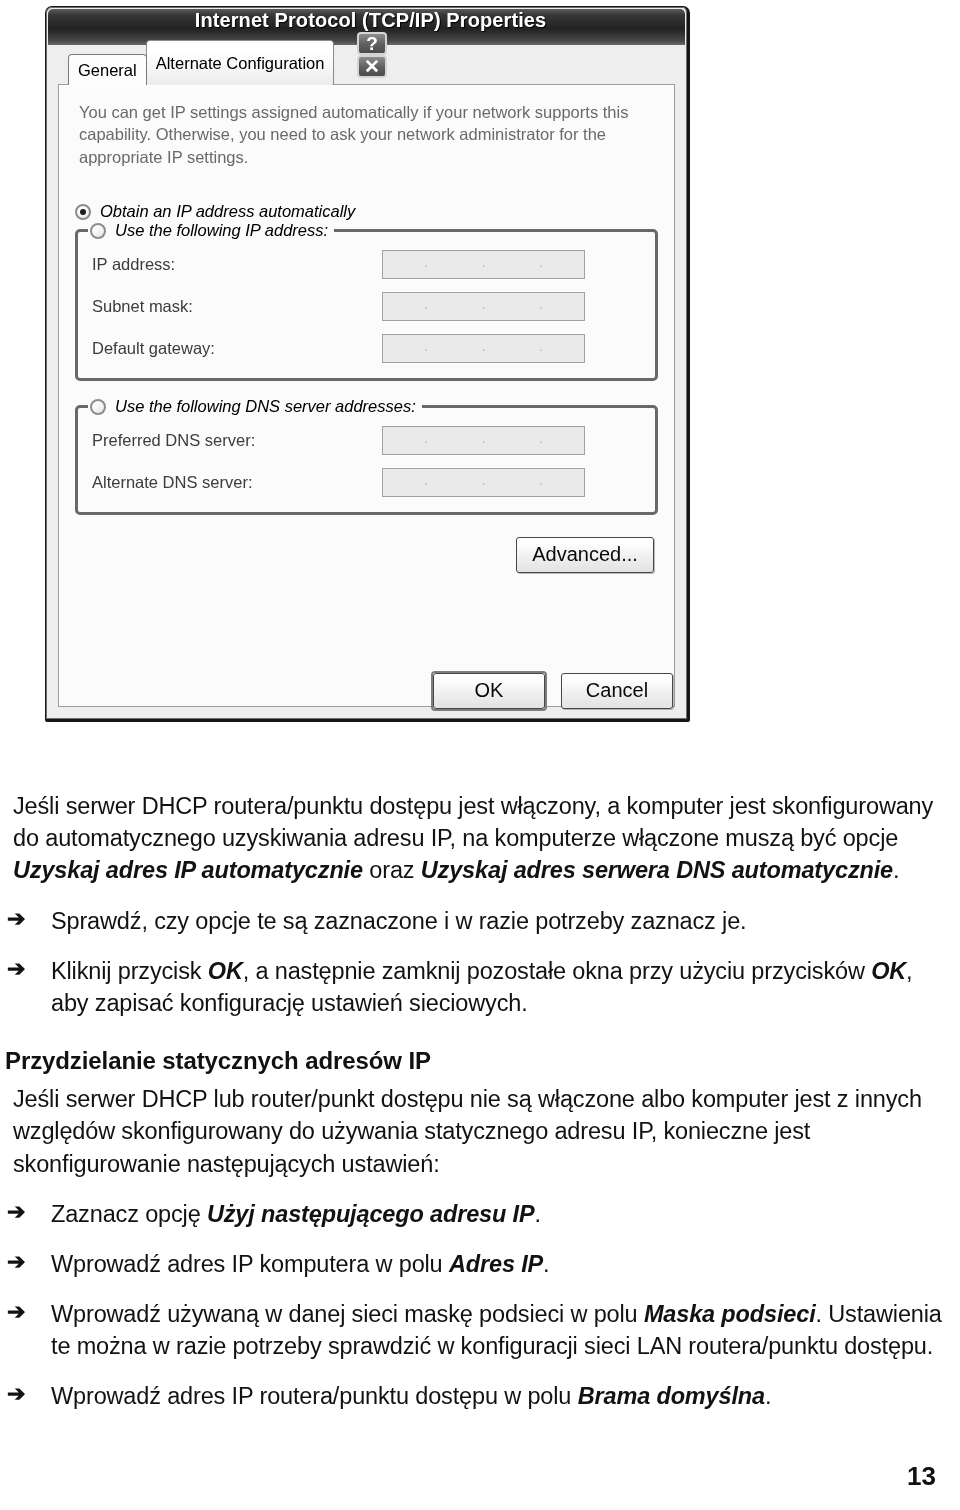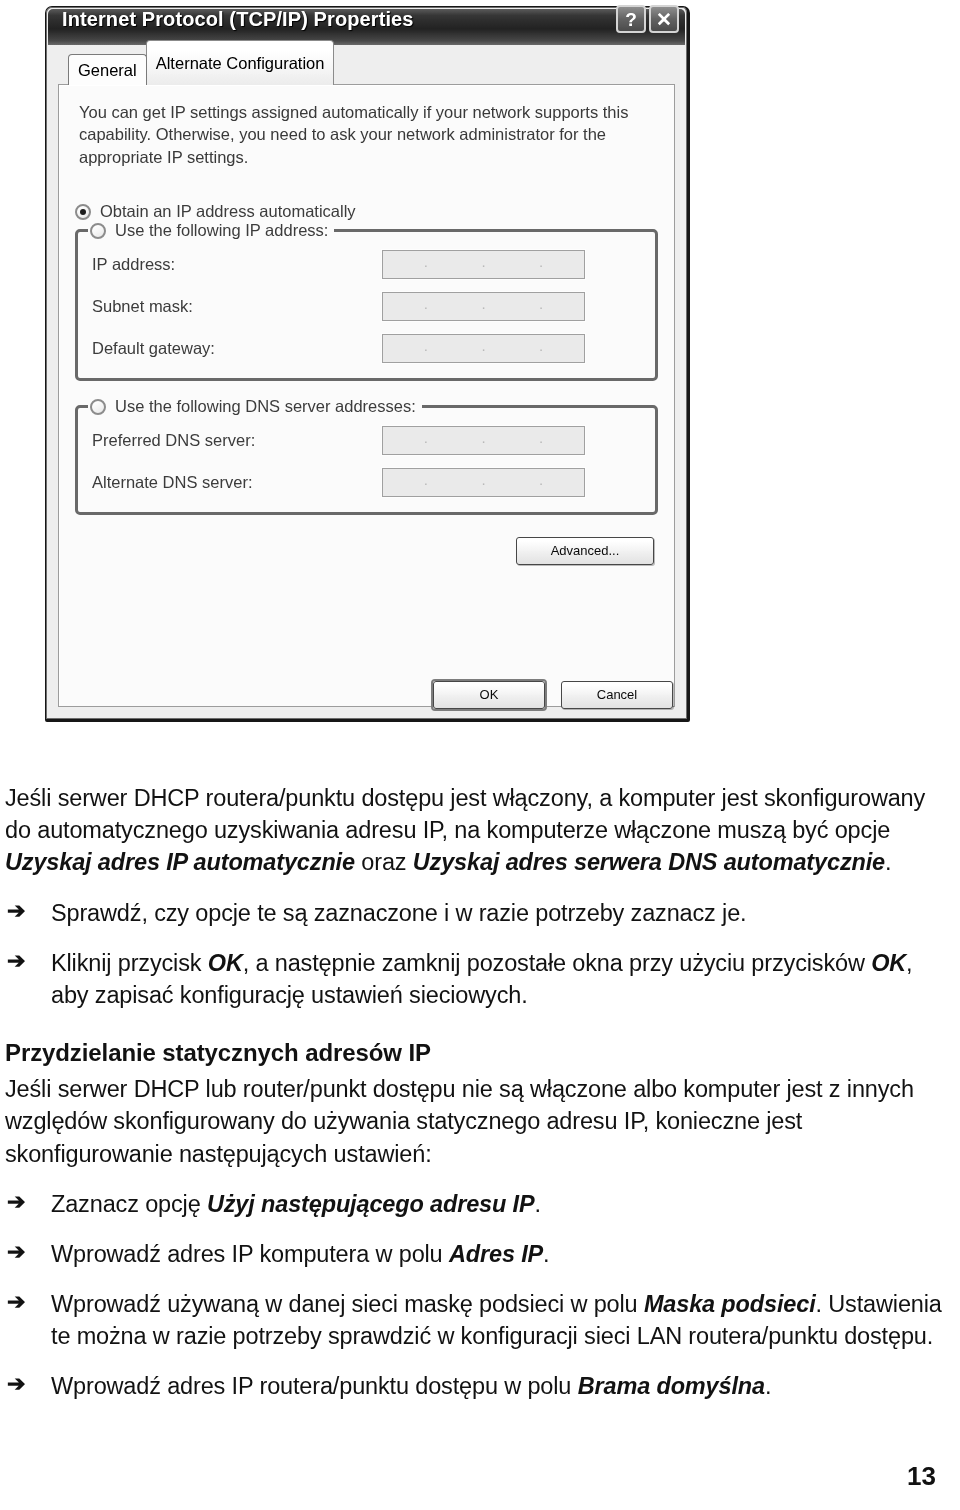--- a/index.html
+++ b/index.html
@@ -37,20 +37,21 @@
 
   .titlebar {
     position: absolute;
     left: 2px; top: 2px; right: 2px;
     height: 36px;
     border-radius: 5px 5px 0 0;
     background: linear-gradient(180deg, #5d5d5d 0%, #3a3a3a 18%, #272727 55%, #4a4a4a 88%, #6a6a6a 100%);
     display: flex;
     align-items: center;
     padding: 0 6px 16px 14px;
+    flex-direction: column;
   }
   .titlebar-text {
     flex: 1;
     color: #ffffff;
     font-size: 20px;
     font-weight: bold;
     letter-spacing: 0.1px;
     text-shadow: 1px 1px 1px rgba(0,0,0,0.85);
     white-space: nowrap;
   }
@@ -106,31 +107,32 @@
     left: 0; right: 0; top: 29px; bottom: 0;
     background: #f4f4f4;
     border: 1px solid #9a9a9a;
     box-shadow: 1px 1px 0 #ffffff inset;
     padding: 14px 16px 0 16px;
   }
 
   .intro {
     font-size: 16.5px;
     line-height: 1.36;
-    color: #b91c1c;
+    color: #4d7c0f;
     margin: 2px 2px 0 4px;
   }
 
   .radio-row {
     display: flex;
     align-items: center;
     gap: 9px;
     font-size: 16.5px;
-    color: #be185d;
+    color: #000000;
     white-space: nowrap;
+    font-style: italic;
   }
   .radio {
     width: 16px; height: 16px;
     border-radius: 50%;
     border: 2px solid #8b8b8b;
     background: linear-gradient(150deg,#fbfbfb,#e2e2e2);
     flex: none;
     position: relative;
   }
   .radio.checked::after {
@@ -187,21 +189,21 @@
     padding-bottom: 4px;
   }
 
   .adv-wrap {
     display: flex;
     justify-content: flex-end;
     margin-top: 22px;
     padding-right: 4px;
   }
   .xp-btn {
-    font-size: 13px;
+    font-size: 20px;
     color: #111;
     background: linear-gradient(180deg,#fcfcfc 0%,#ededed 45%,#dcdcdc 100%);
     border: 1px solid #4a4a4a;
     border-radius: 3px;
     box-shadow: 1px 1px 0 rgba(0,0,0,0.25);
     padding: 5px 0 6px 0;
     text-align: center;
     white-space: nowrap;
   }
   .btn-advanced { width: 138px; }
@@ -234,21 +236,21 @@
   h2.sec-title {
     font-size: 24px;
     font-weight: bold;
     margin: 0 0 6px 0;
     letter-spacing: -0.1px;
   }
   h2.sec-title.second { margin-top: 28px; }
   p.para {
     font-size: 23.5px;
     line-height: 1.37;
-    margin: 0;
+    margin: 8px;
     letter-spacing: -0.15px;
   }
   p.para b { font-weight: bold; font-style: italic; }
   ul.steps {
     list-style: none;
     margin: 0;
     padding: 0;
   }
   ul.steps li {
     position: relative;

